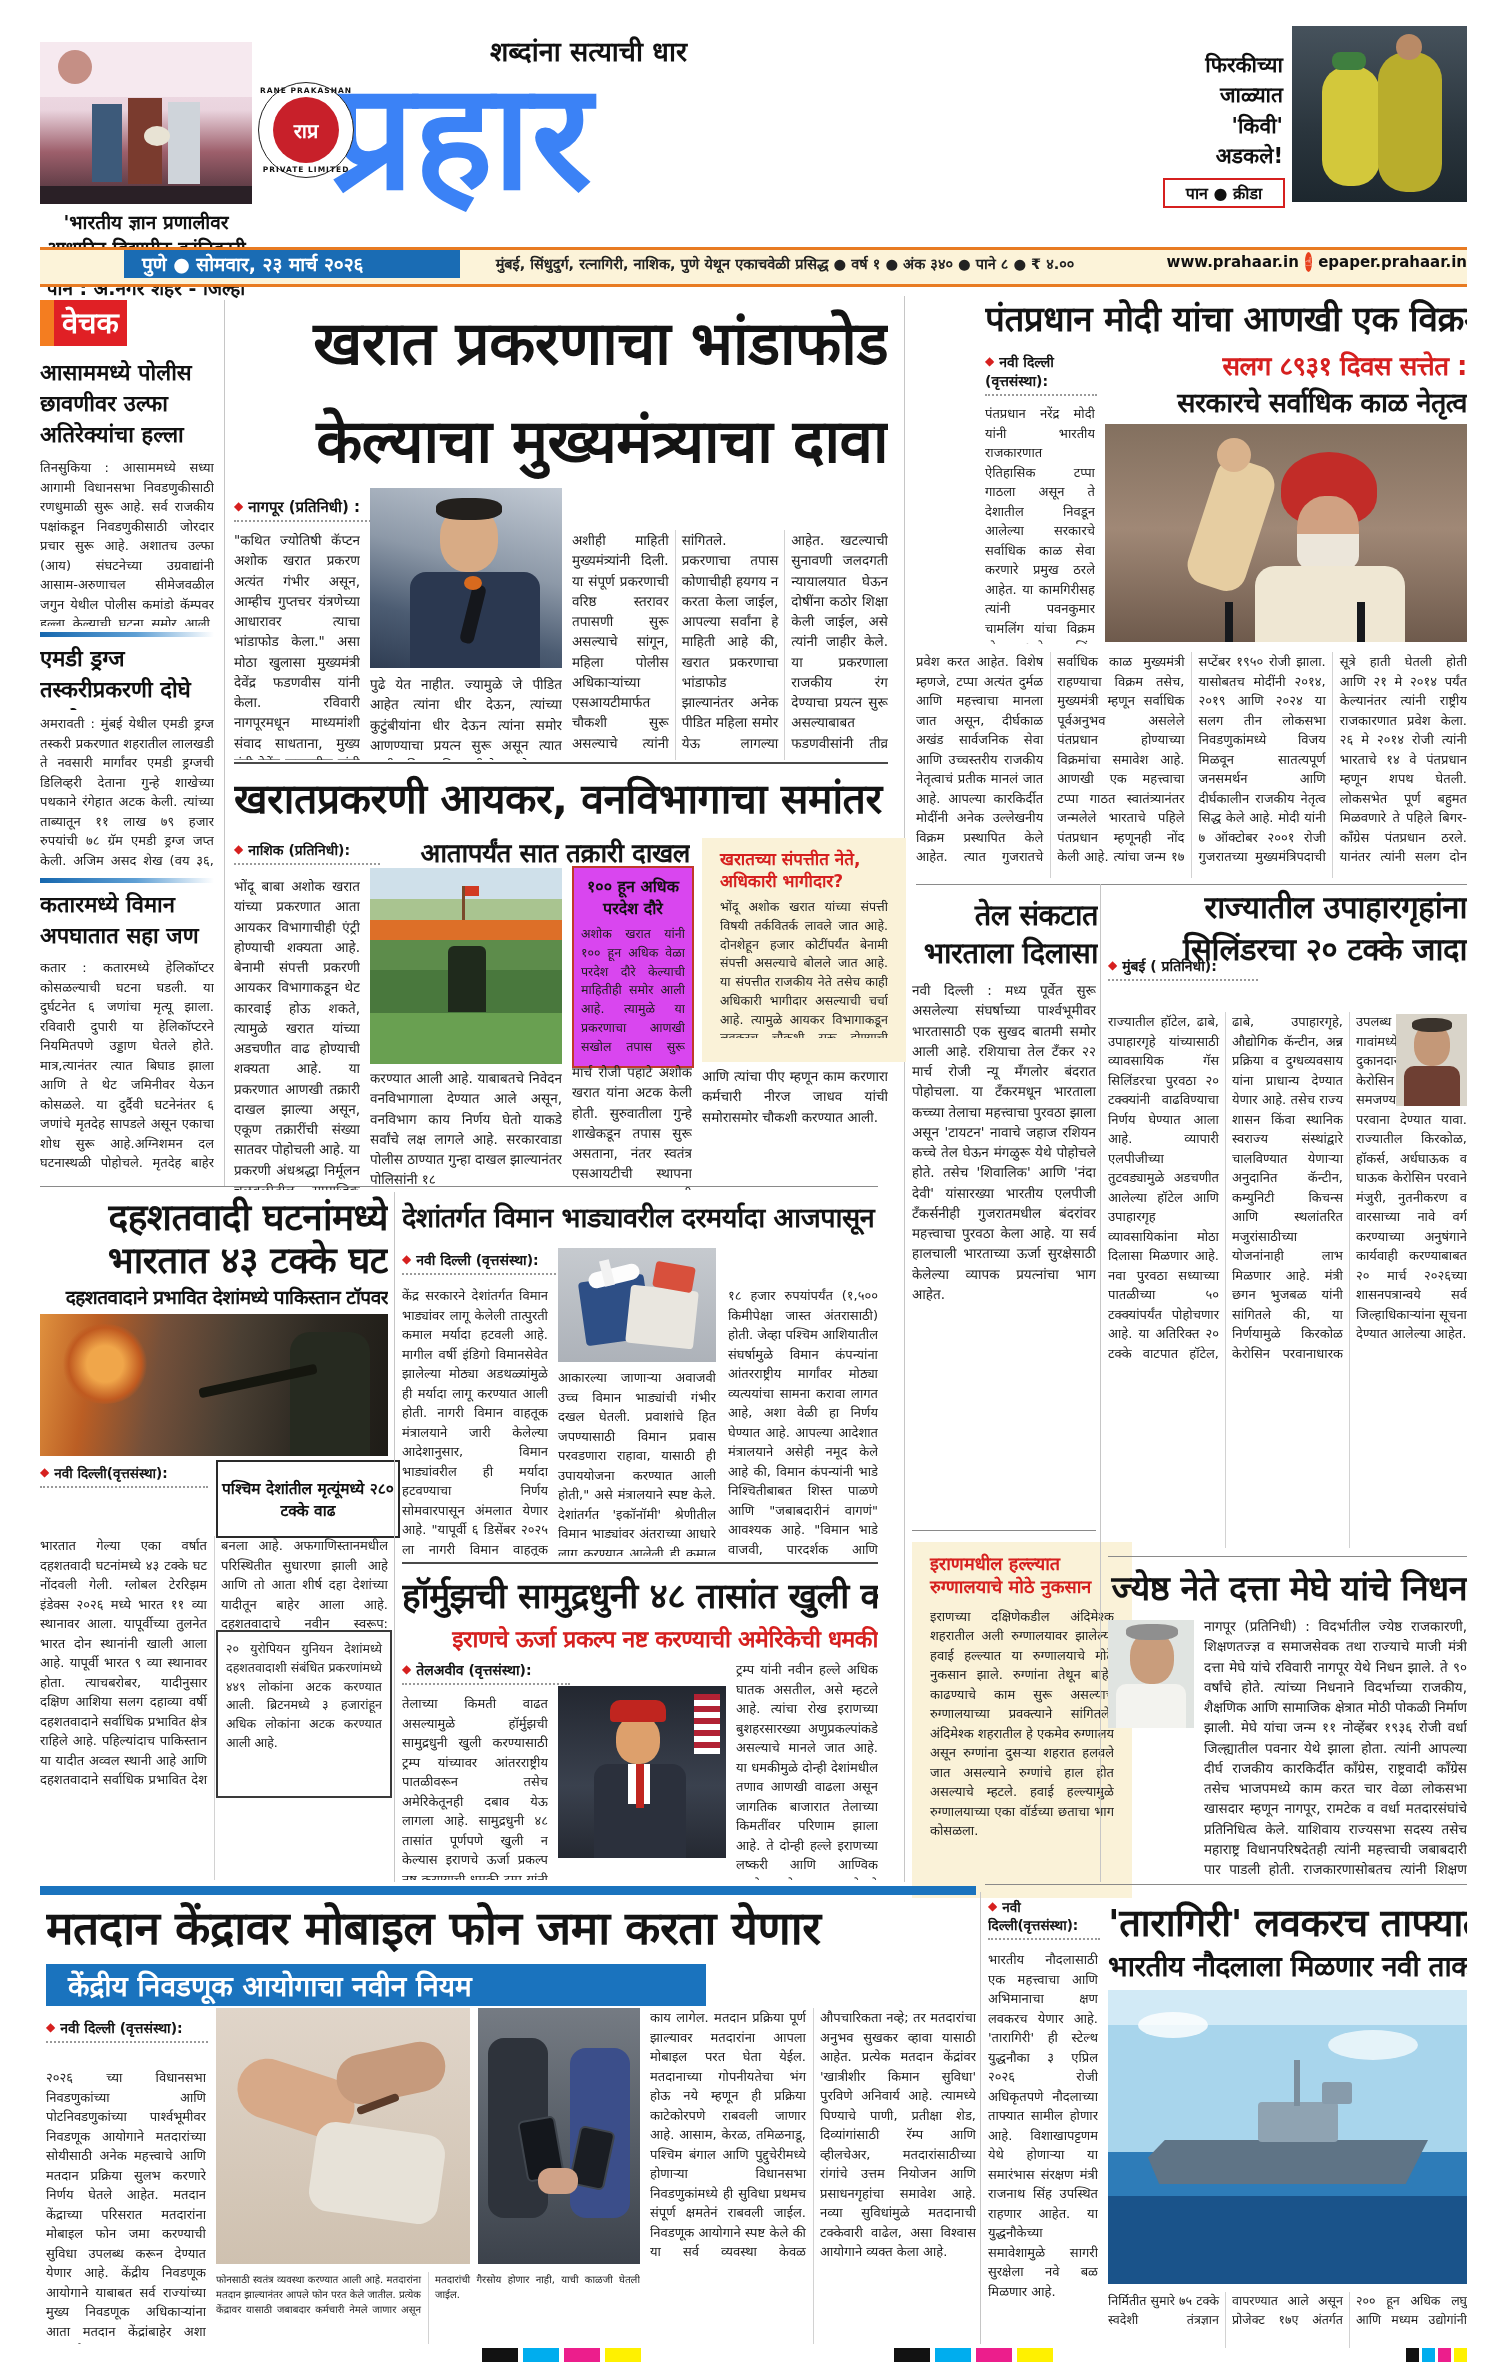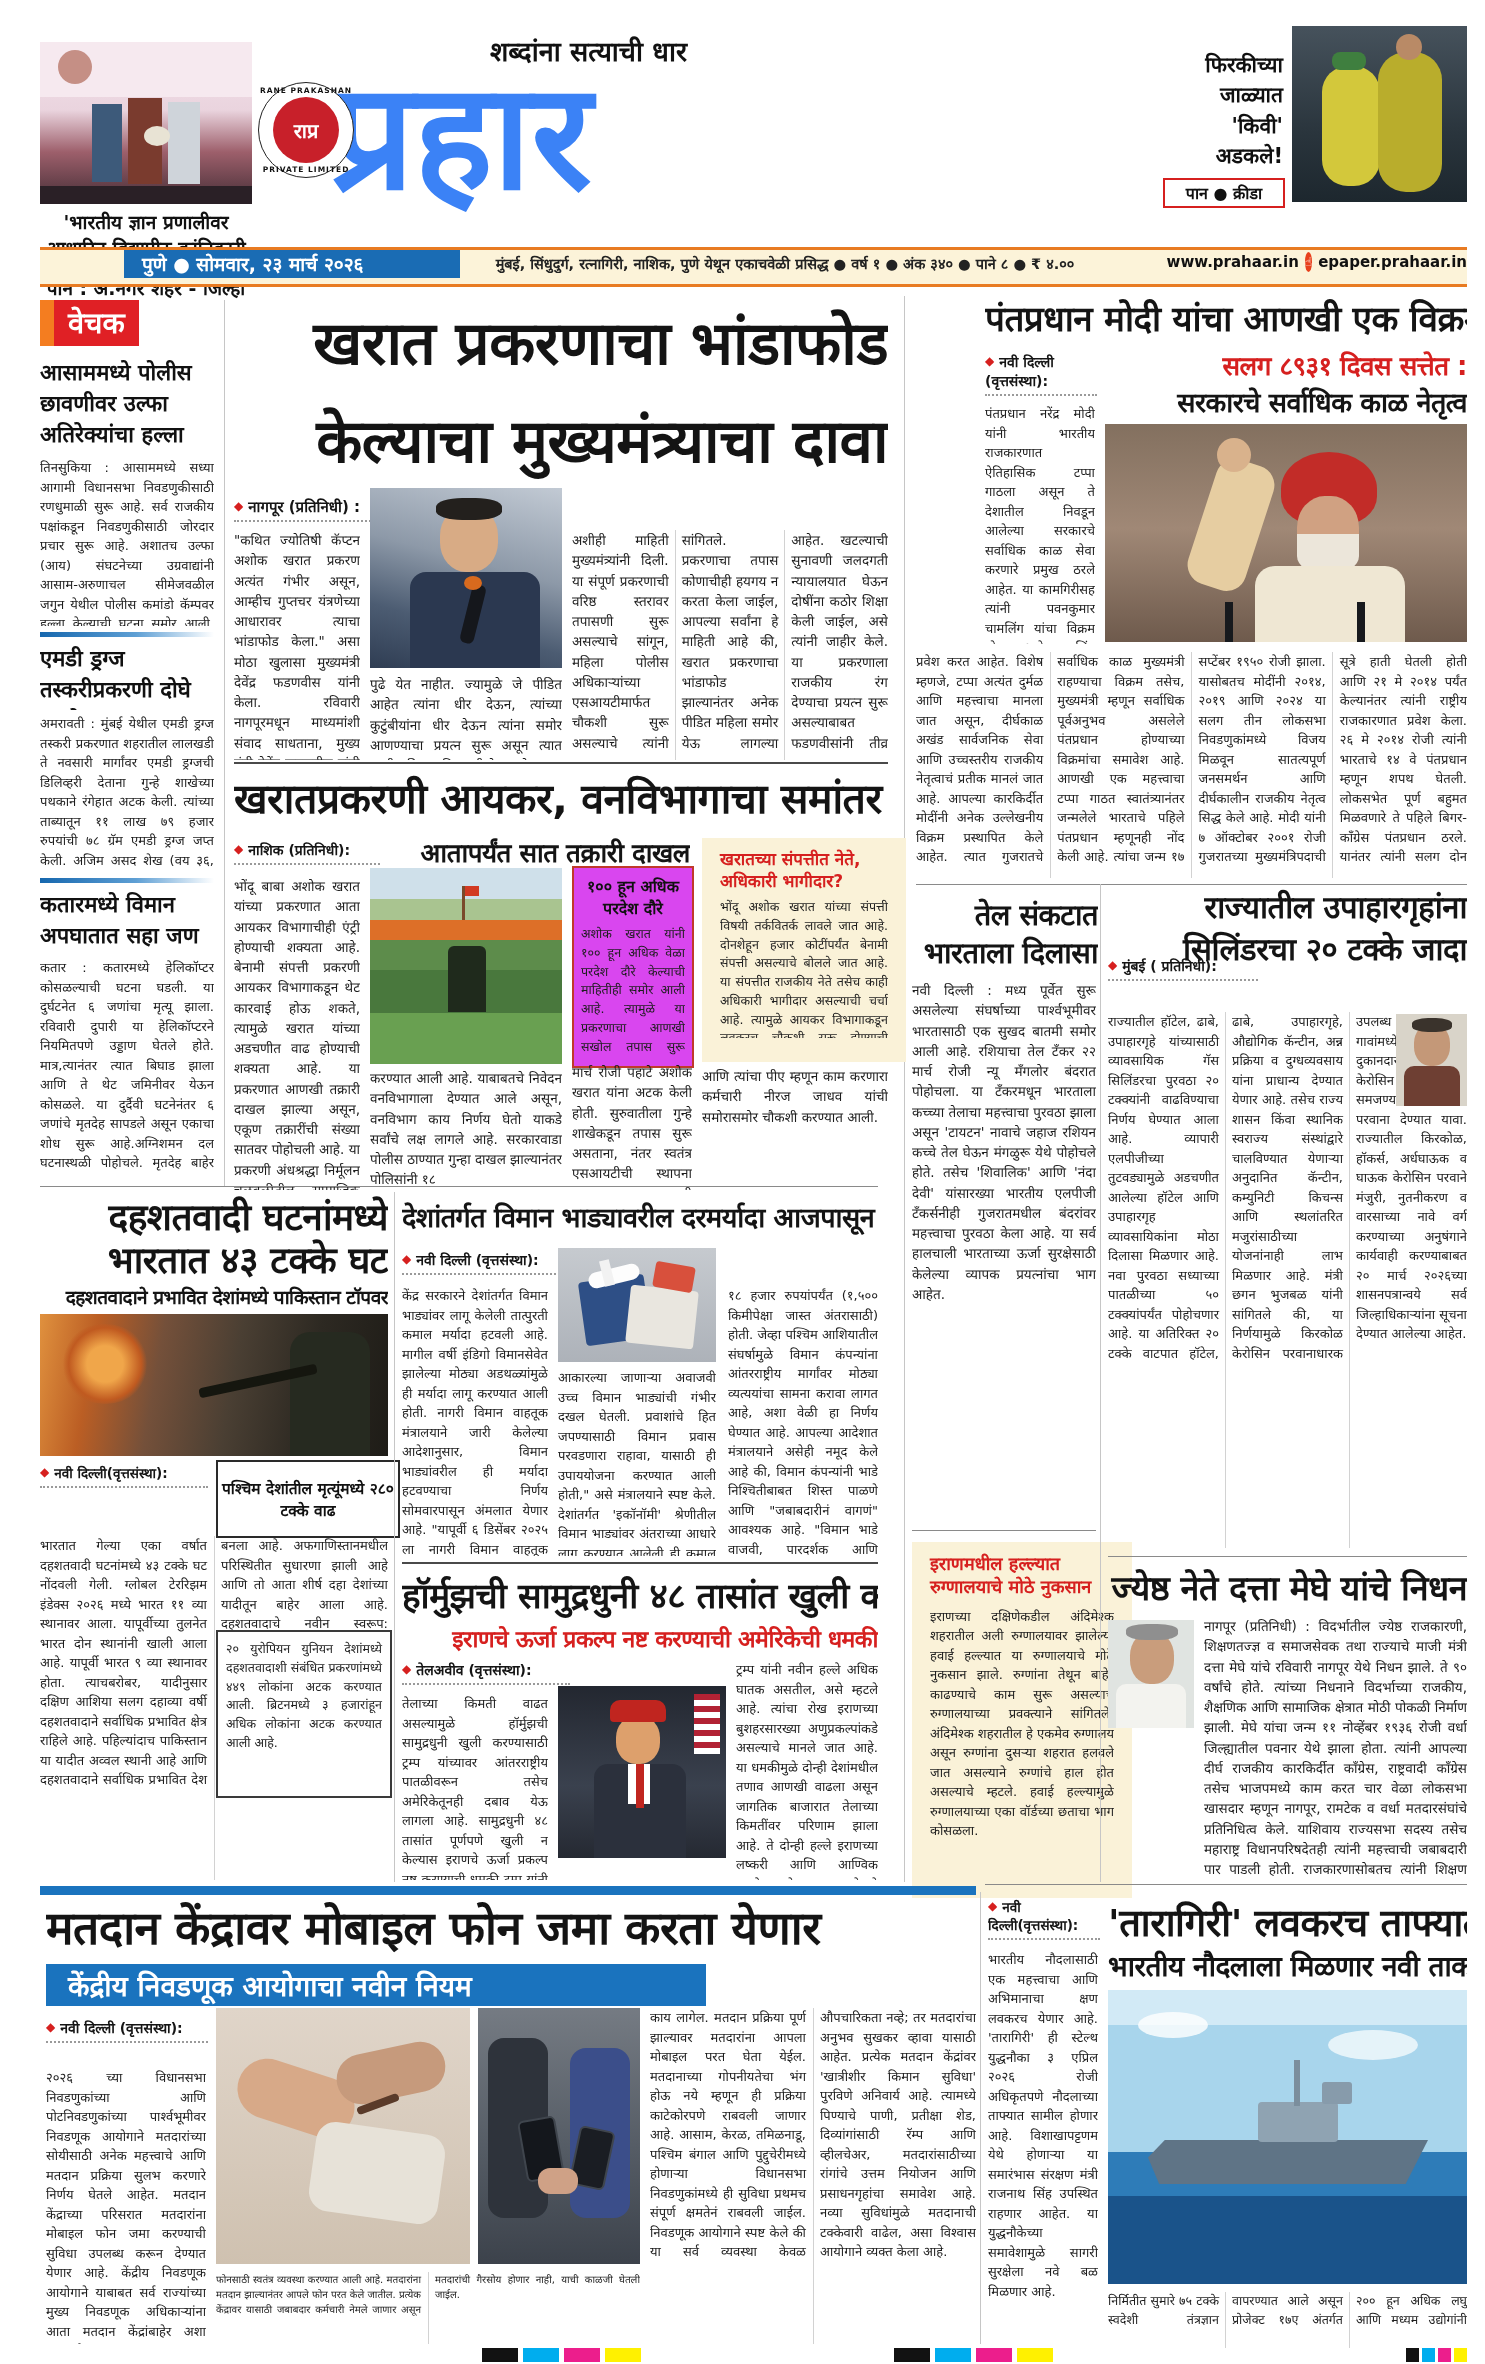--- a/index.html
+++ b/index.html
@@ -22,21 +22,21 @@
   .logo{color:#3b82f6;font-weight:bold;}
   .pubcircle{border-radius:50%;background:#fff;border:1px solid #222;}
   .pubinner{position:absolute;left:14px;top:14px;width:66px;height:66px;border-radius:50%;background:#c8202a;
             color:#fff;font-weight:bold;display:flex;align-items:center;justify-content:center;font-size:20px;}
   .pubarc{position:absolute;width:100%;text-align:center;font-size:7.5px;font-weight:bold;color:#111;letter-spacing:1px;}
   .strip{background:#fcf3d9;border-top:3px solid #e87b22;border-bottom:3px solid #e87b22;}
   .citybox{background:#1a6cb4;color:#fff;font-weight:bold;font-size:19px;display:flex;align-items:center;padding-left:18px;}
   
   .tabwrap{display:flex;}
   .tab-orange{width:14px;height:46px;background:#f47d20;}
-  .tab-red{height:46px;background:#e02025;color:#fff;font-weight:bold;font-size:29px;line-height:46px;padding:0 14px;}
+  .tab-red{height:46px;background:#e02025;color:#fff;font-weight:bold;font-size:29px;line-height:46px;padding:0 8px;}
   .sbtitle{font-weight:bold;font-size:22px;line-height:1.4;color:#111;}
   .sbdiv{height:5px;background:linear-gradient(90deg,#1667ae,#5e9fd4 55%,#ffffff);}
   
   .redbox{border:2px solid #c0392b;background:#d946ef;padding:8px 7px;}
   .ybox{background:#faf2d8;padding:10px 18px;}
   .statbox{border:2px solid #2a2a2a;background:#fff;font-weight:bold;text-align:center;color:#111;}
   .insetbox{border:2px solid #3a3a3a;background:#fff;padding:8px;}
   .bluebar{background:#1a73be;color:#fff;font-weight:bold;display:flex;align-items:center;padding-left:22px;}
   
   .ph{position:absolute;overflow:hidden;background:#999;}

